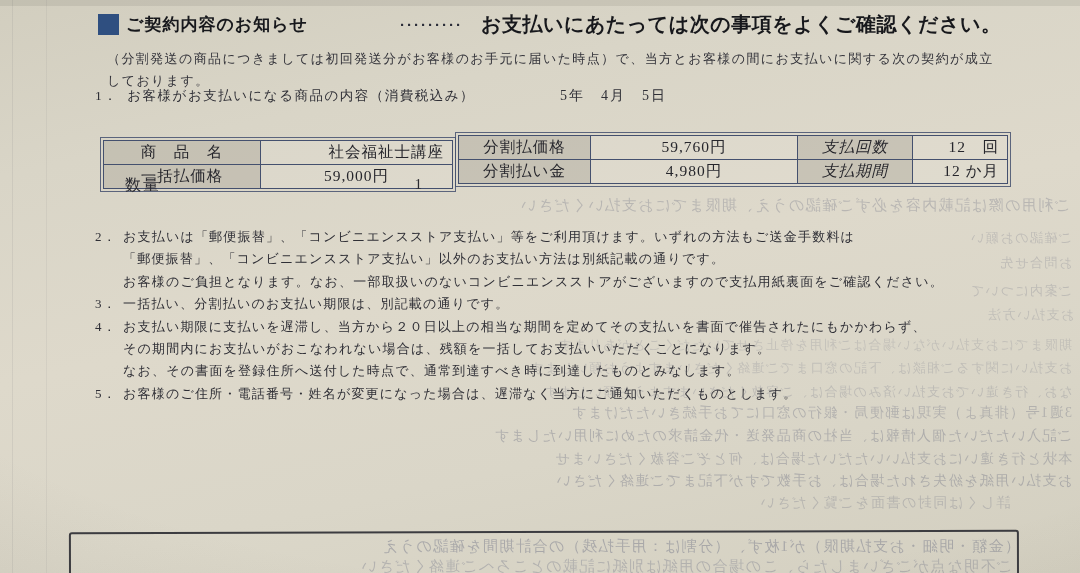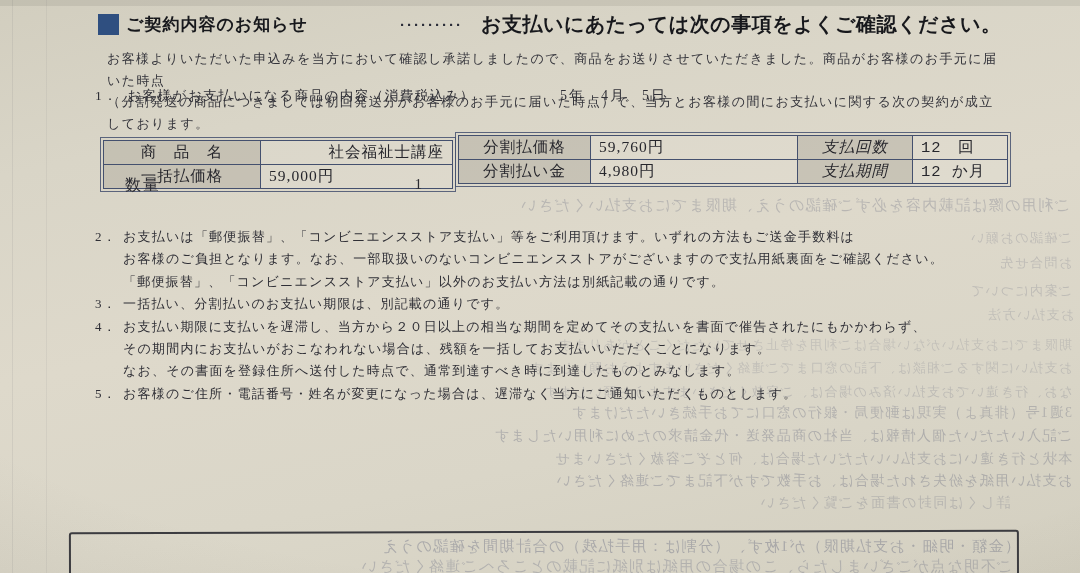--- a/index.html
+++ b/index.html
@@ -34,22 +34,22 @@
   .subtitle{font-size:20px;font-weight:bold;color:#17181c;letter-spacing:0.5px;}
   .intro{position:absolute;left:107px;top:48px;width:900px;font-size:13px;line-height:21.5px;letter-spacing:1.4px;color:#33333a;}
   .item1-row{position:absolute;left:95px;top:87px;width:920px;font-size:13.5px;letter-spacing:1.5px;color:#2f2f36;}
   .item1-num{margin-right:9px;}
   .item1-date{position:absolute;left:465px;top:0;font-size:14px;letter-spacing:2px;}
   table.doc{border-collapse:collapse;position:absolute;background:rgba(255,255,255,0.06);}
   table.doc td{border:1.5px solid #44506e;font-size:15.5px;height:23px;padding:0 8px;letter-spacing:1px;color:#26262c;}
   table.doc{outline:1px solid rgba(68,80,110,0.85);outline-offset:2px;}
   td.lbl{background:rgba(110,105,92,0.20);text-align:center;}
   td.val-l{text-align:right;}
-  td.val-r{text-align:left;}
-  td.val-c{text-align:left;font-family:Liberation Mono, monospace;}
+  td.val-r{text-align:center;}
+  td.val-c{text-align:right;}
   .ptable{left:103px;top:124px;margin-top:16px;}
   .ptable td:nth-child(1){width:140px;}
   .ptable td:nth-child(2){width:175px;}
   .itable{left:458px;top:135px;}
   .itable td:nth-child(1){width:115px;}
   .itable td:nth-child(2){width:190px;}
   .itable td:nth-child(3){width:98px;font-style:italic;}
   .itable td:nth-child(4){width:78px;}
   .qty-row{position:absolute;left:103px;top:175px;width:345px;font-size:16px;letter-spacing:2px;color:#2a2a30;}
   .qty-row .q-label{margin-left:22px;}
@@ -90,21 +90,20 @@
   </div>
 
   <div class="title-row">
     <span class="title-square"></span>
     <span class="title">ご契約内容のお知らせ</span>
     <span class="dots">·········</span>
     <span class="subtitle">お支払いにあたっては次の事項をよくご確認ください。</span>
   </div>
 
   <div class="intro">
-    <div>お客様よりいただいた申込みを当方において確認し承諾しましたので、商品をお送りさせていただきました。商品がお客様のお手元に届いた時点</div>
     <div>（分割発送の商品につきましては初回発送分がお客様のお手元に届いた時点）で、当方とお客様の間にお支払いに関する次の契約が成立しております。</div>
   </div>
 
   <div class="item1-row">
     <span class="item1-num">1．</span><span>お客様がお支払いになる商品の内容（消費税込み）</span>
     <span class="item1-date">5年　4月　5日</span>
   </div>
 
   <table class="doc ptable">
     <tbody>
@@ -136,22 +135,22 @@
   </tbody>
     </table>
 
   <div class="qty-row">
     <span class="q-label">数量</span>
     <span class="q-value">1</span>
   </div>
 
   <div class="terms">
     <div class="tline"><span class="tnum">2．</span><span>お支払いは「郵便振替」、「コンビニエンスストア支払い」等をご利用頂けます。いずれの方法もご送金手数料は</span></div>
+    <div class="tline cont">「郵便振替」、「コンビニエンスストア支払い」以外のお支払い方法は別紙記載の通りです。</div>
     <div class="tline cont">お客様のご負担となります。なお、一部取扱いのないコンビニエンスストアがございますので支払用紙裏面をご確認ください。</div>
-    <div class="tline cont">「郵便振替」、「コンビニエンスストア支払い」以外のお支払い方法は別紙記載の通りです。</div>
     <div class="tline"><span class="tnum">3．</span><span>一括払い、分割払いのお支払い期限は、別記載の通りです。</span></div>
     <div class="tline"><span class="tnum">4．</span><span>お支払い期限に支払いを遅滞し、当方から２０日以上の相当な期間を定めてその支払いを書面で催告されたにもかかわらず、</span></div>
     <div class="tline cont">その期間内にお支払いがおこなわれない場合は、残額を一括してお支払いいただくことになります。</div>
     <div class="tline cont">なお、その書面を登録住所へ送付した時点で、通常到達すべき時に到達したものとみなします。</div>
     <div class="tline"><span class="tnum">5．</span><span>お客様のご住所・電話番号・姓名が変更になった場合は、遅滞なく当方にご通知いただくものとします。</span></div>
   </div>
 
   <div class="bottom-box"></div>
 </div>
 

